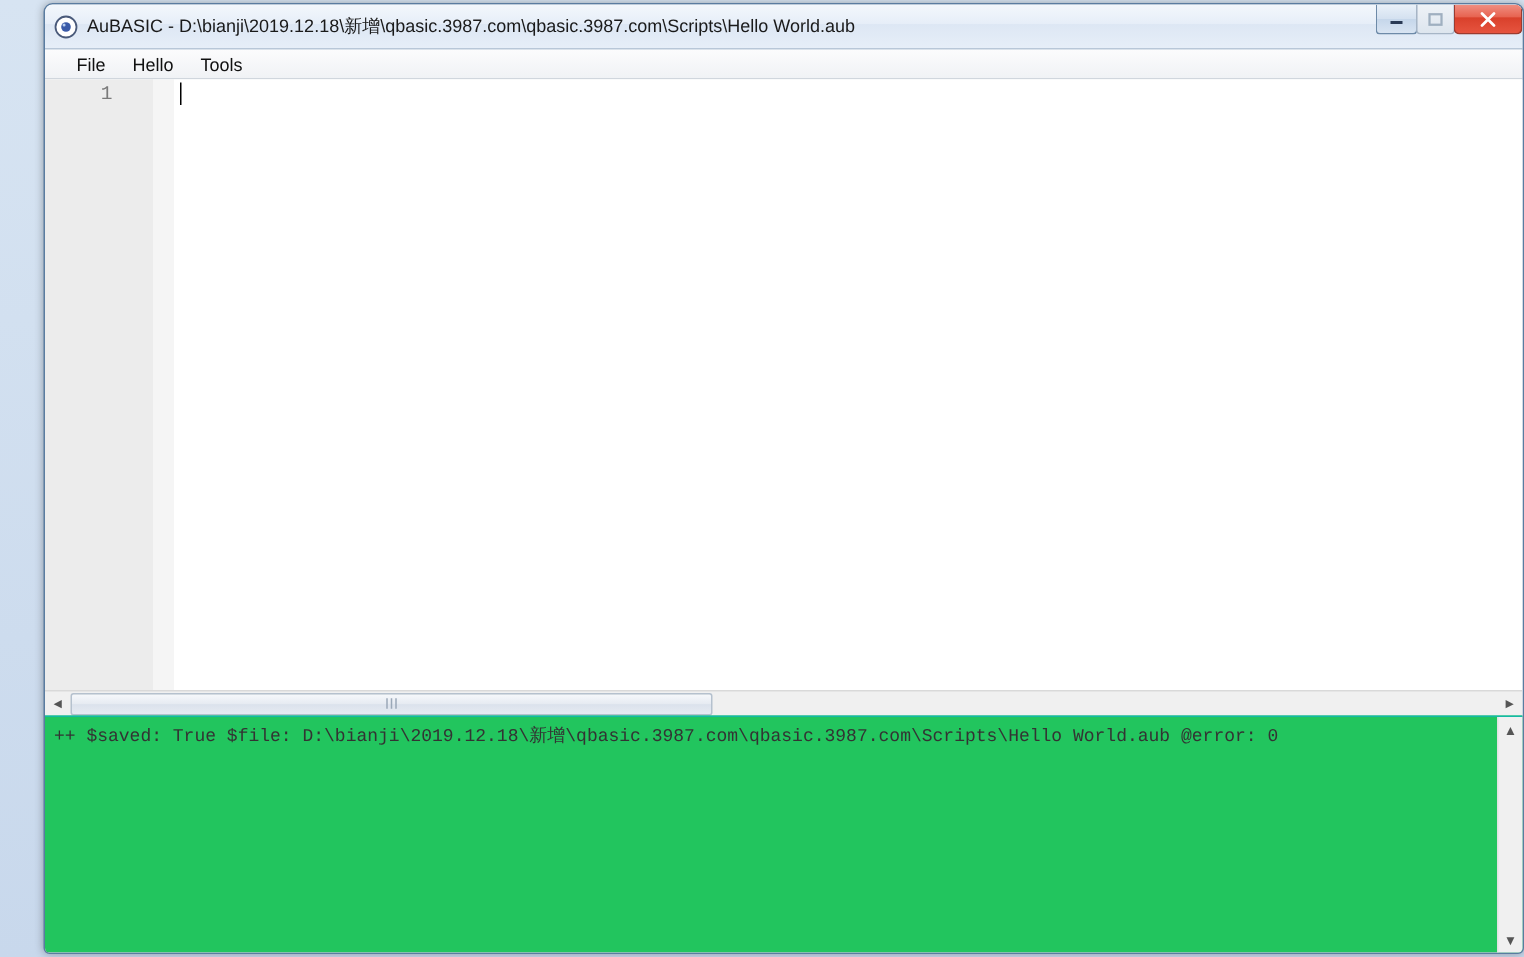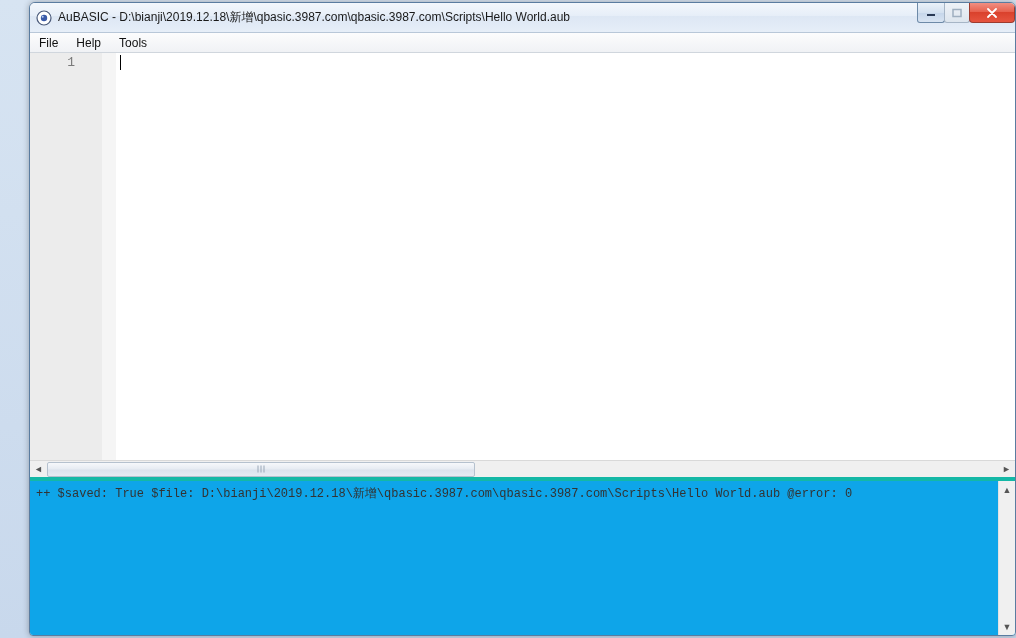--- a/index.html
+++ b/index.html
@@ -52,21 +52,21 @@
     border-radius: 0 0 4px 4px;
   }
   .win-btn svg { width: 12px; height: 10px; }
 
   
   .menubar {
     height: 20px;
     background: linear-gradient(to bottom, #fcfcfd, #f0f2f5);
     border-bottom: 1px solid #d0d6dd;
     display: flex; align-items: center;
-    padding: 0 0;
+    padding: 0 12px;
     gap: 0;
   }
   .menu-item {
     padding: 2px 9px;
     cursor: default;
     color: #111;
   }
 
   
   .editor-wrap {
@@ -136,22 +136,22 @@
   }
   .hscroll .grip {
     position: absolute; left: 50%; top: 50%; transform: translate(-50%,-50%);
     display: flex; gap: 2px;
   }
   .hscroll .grip span { width: 1px; height: 7px; background: #9aa8b8; }
 
   
   .console {
     height: 158px;
-    border-top: 4px solid #14b8a6;
-    background: #0ea5e9;
+    border-top: 1px solid #14b8a6;
+    background: #22c55e;
     position: relative;
     display: flex; flex-direction: column;
   }
   .console-body {
     flex: 1;
     font-family: "SimSun","NSimSun","Courier New", monospace;
     font-size: 12px;
     color: #333;
     padding: 4px 6px;
     white-space: pre;
@@ -198,21 +198,21 @@
       <div class="win-btn close">
         <svg viewBox="0 0 12 10">
             <path d="M2 1 L10 9 M10 1 L2 9" stroke="#fff" stroke-width="1.8" stroke-linecap="round"></path>
           </svg>
       </div>
     </div>
   </div>
 
   <div class="menubar">
     <div class="menu-item">File</div>
-    <div class="menu-item">Help</div>
+    <div class="menu-item">Hello</div>
     <div class="menu-item">Tools</div>
   </div>
 
   <div class="editor-wrap">
     <div class="editor">
       <div class="gutter">
         <div>1</div>
       </div>
       <div class="gutter-margin"></div>
       <div class="code">

